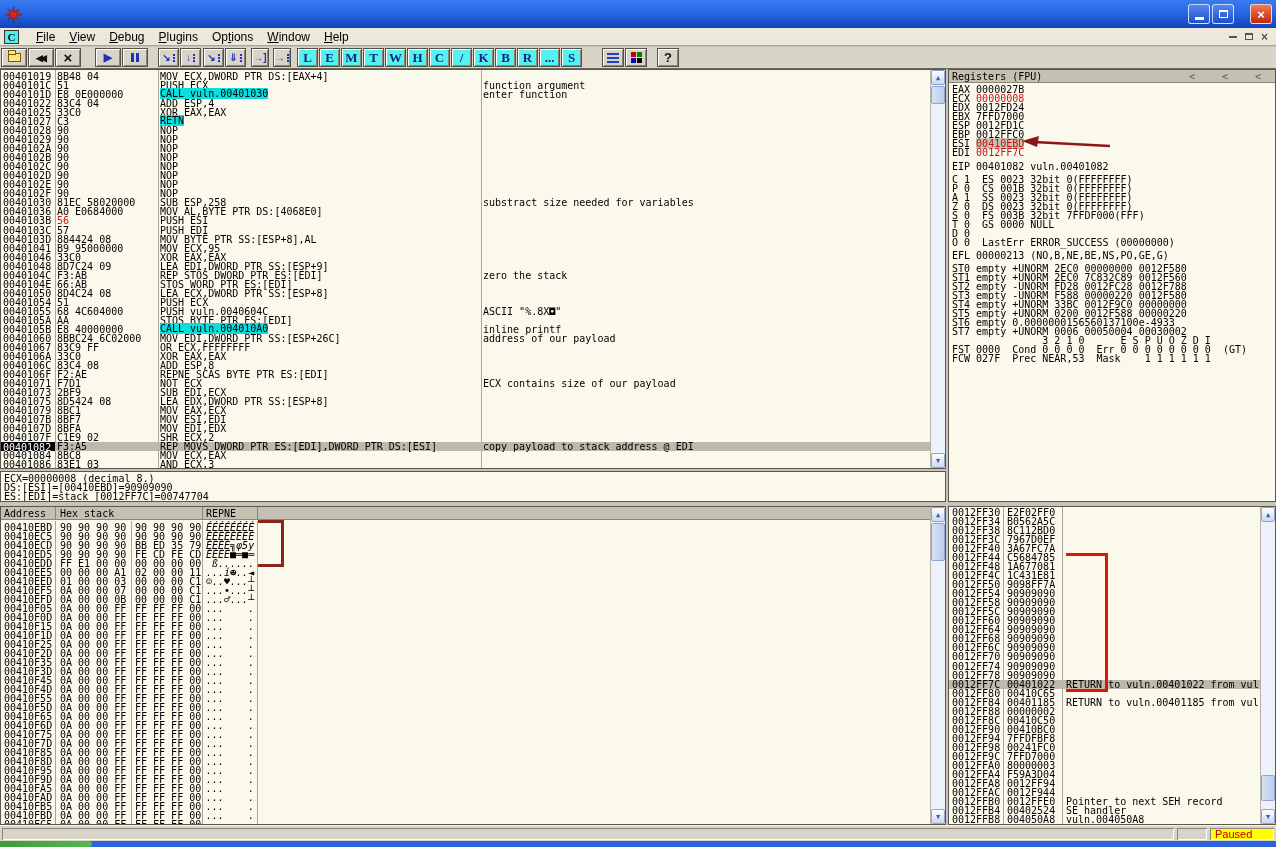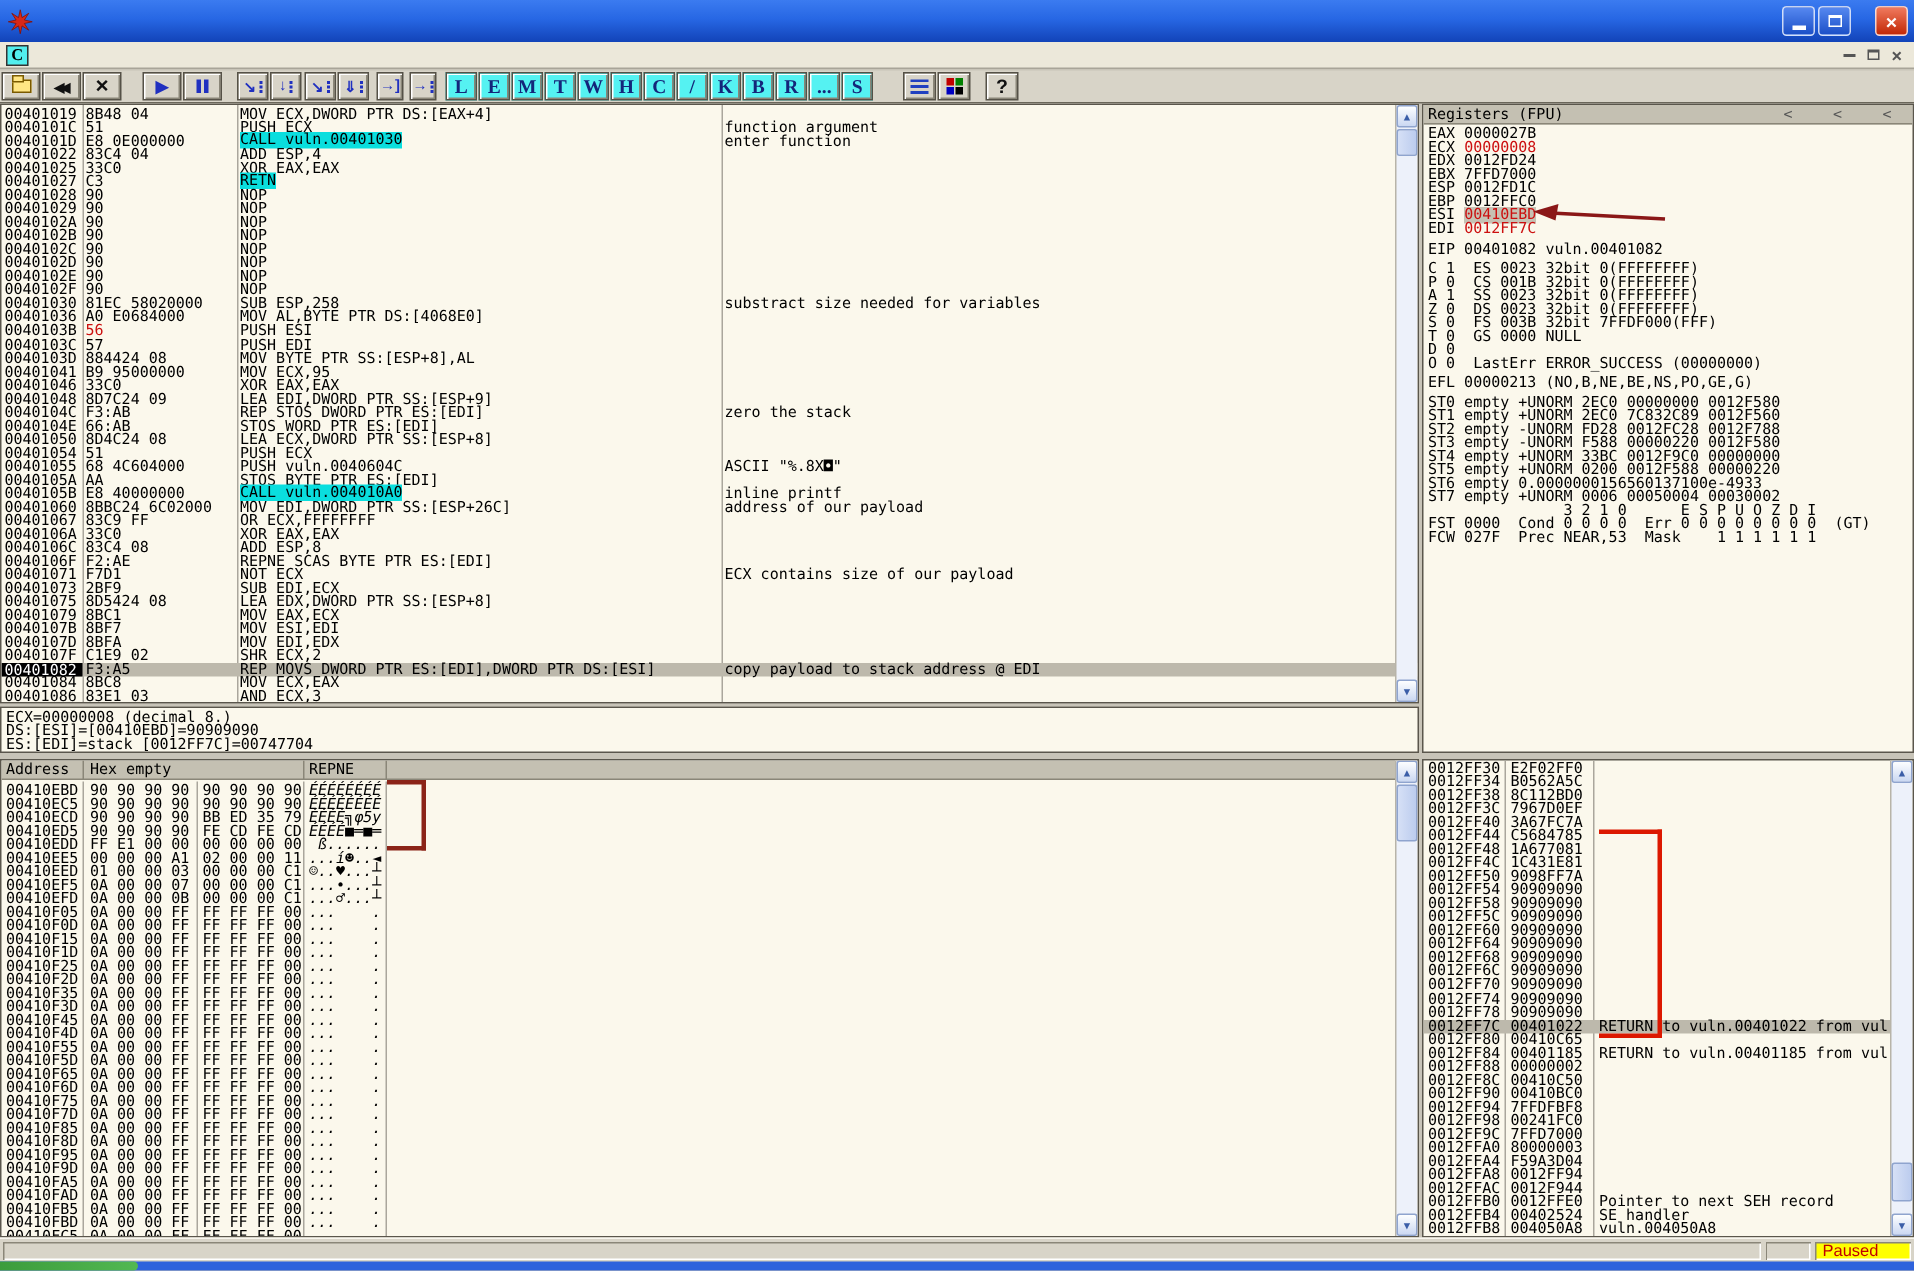--- a/index.html
+++ b/index.html
@@ -108,20 +108,29 @@
         <div class="minbar"></div>
       </div>
     <div class="tbb res">
         <div class="resbox"></div>
       </div>
     <div class="tbb cls">×</div>
   </div>
 
   <div class="menubar">
     <div class="cicon">C</div>
+    <div id="menu-items" style="display:flex;">
+        <span class="menu-item"><u>F</u>ile</span>
+        <span class="menu-item"><u>V</u>iew</span>
+        <span class="menu-item"><u>D</u>ebug</span>
+        <span class="menu-item"><u>P</u>lugins</span>
+        <span class="menu-item">Op<u>t</u>ions</span>
+        <span class="menu-item"><u>W</u>indow</span>
+        <span class="menu-item"><u>H</u>elp</span>
+      </div>
     <div class="mdictrls">
       <div class="mdimin"></div>
       <div class="mdires"></div>
       <div class="mdix">×</div>
     </div>
   </div>
 
   <div class="toolbar" id="toolbar">
       <div class="tbtn w26" style="margin-left: 1px;">
         <span class="ic-folder"></span>
@@ -235,21 +244,21 @@
       <span class="chev" style="left:240px;">&lt;</span>
       <span class="chev" style="left:273px;">&lt;</span>
       <span class="chev" style="left:306px;">&lt;</span>
     </div>
     <div id="regcontent"><div class="rline"><span>EAX 0000027B</span></div><div class="rline"><span>ECX </span><span class="r">00000008</span></div><div class="rline"><span>EDX 0012FD24</span></div><div class="rline"><span>EBX 7FFD7000</span></div><div class="rline"><span>ESP 0012FD1C</span></div><div class="rline"><span>EBP 0012FFC0</span></div><div class="rline"><span>ESI </span><span class="rs">00410EBD</span></div><div class="rline"><span>EDI </span><span class="r">0012FF7C</span></div><div class="rline" style="margin-top: 5px;"><span>EIP 00401082 vuln.00401082</span></div><div class="rline" style="margin-top: 4px;"><span>C 1  ES 0023 32bit 0(FFFFFFFF)</span></div><div class="rline"><span>P 0  CS 001B 32bit 0(FFFFFFFF)</span></div><div class="rline"><span>A 1  SS 0023 32bit 0(FFFFFFFF)</span></div><div class="rline"><span>Z 0  DS 0023 32bit 0(FFFFFFFF)</span></div><div class="rline"><span>S 0  FS 003B 32bit 7FFDF000(FFF)</span></div><div class="rline"><span>T 0  GS 0000 NULL</span></div><div class="rline"><span>D 0</span></div><div class="rline"><span>O 0  LastErr ERROR_SUCCESS (00000000)</span></div><div class="rline" style="margin-top: 4px;"><span>EFL 00000213 (NO,B,NE,BE,NS,PO,GE,G)</span></div><div class="rline" style="margin-top: 4px;"><span>ST0 empty +UNORM 2EC0 00000000 0012F580</span></div><div class="rline"><span>ST1 empty +UNORM 2EC0 7C832C89 0012F560</span></div><div class="rline"><span>ST2 empty -UNORM FD28 0012FC28 0012F788</span></div><div class="rline"><span>ST3 empty -UNORM F588 00000220 0012F580</span></div><div class="rline"><span>ST4 empty +UNORM 33BC 0012F9C0 00000000</span></div><div class="rline"><span>ST5 empty +UNORM 0200 0012F588 00000220</span></div><div class="rline"><span>ST6 empty 0.0000000156560137100e-4933</span></div><div class="rline"><span>ST7 empty +UNORM 0006 00050004 00030002</span></div><div class="rline"><span>               3 2 1 0      E S P U O Z D I</span></div><div class="rline"><span>FST 0000  Cond 0 0 0 0  Err 0 0 0 0 0 0 0 0  (GT)</span></div><div class="rline"><span>FCW 027F  Prec NEAR,53  Mask    1 1 1 1 1 1</span></div></div>
   </div>
 
   <div class="pane mono" id="dump">
     <div class="paneheader">
       <span style="left:3px;">Address</span>
-      <span style="left:59px;">Hex empty</span>
+      <span style="left:59px;">Hex stack</span>
       <span style="left:205px;">REPNE</span>
       <div class="col-div" style="left:54px;height:13px;background:#8A8678;"></div>
       <div class="col-div" style="left:201px;height:13px;background:#8A8678;"></div>
       <div class="col-div" style="left:256px;height:13px;background:#8A8678;"></div>
     </div>
     <div class="col-div" style="left:54px;top:14px;"></div>
     <div class="col-div" style="left:130px;top:14px;"></div>
     <div class="col-div" style="left:201px;top:14px;"></div>
     <div class="col-div" style="left:256px;top:14px;"></div>
     <div id="dump-rows"><div class="mrow" style="top: 15.5px;"><span class="m-addr">00410EBD</span><span class="m-h1">90 90 90 90</span><span class="m-h2">90 90 90 90</span><span class="m-asc">ÉÉÉÉÉÉÉÉ</span></div><div class="mrow" style="top: 24.53px;"><span class="m-addr">00410EC5</span><span class="m-h1">90 90 90 90</span><span class="m-h2">90 90 90 90</span><span class="m-asc">ÉÉÉÉÉÉÉÉ</span></div><div class="mrow" style="top: 33.56px;"><span class="m-addr">00410ECD</span><span class="m-h1">90 90 90 90</span><span class="m-h2">BB ED 35 79</span><span class="m-asc">ÉÉÉÉ╗φ5y</span></div><div class="mrow" style="top: 42.59px;"><span class="m-addr">00410ED5</span><span class="m-h1">90 90 90 90</span><span class="m-h2">FE CD FE CD</span><span class="m-asc">ÉÉÉÉ■═■═</span></div><div class="mrow" style="top: 51.62px;"><span class="m-addr">00410EDD</span><span class="m-h1">FF E1 00 00</span><span class="m-h2">00 00 00 00</span><span class="m-asc"> ß......</span></div><div class="mrow" style="top: 60.65px;"><span class="m-addr">00410EE5</span><span class="m-h1">00 00 00 A1</span><span class="m-h2">02 00 00 11</span><span class="m-asc">...í☻..◄</span></div><div class="mrow" style="top: 69.68px;"><span class="m-addr">00410EED</span><span class="m-h1">01 00 00 03</span><span class="m-h2">00 00 00 C1</span><span class="m-asc">☺..♥...┴</span></div><div class="mrow" style="top: 78.71px;"><span class="m-addr">00410EF5</span><span class="m-h1">0A 00 00 07</span><span class="m-h2">00 00 00 C1</span><span class="m-asc">...•...┴</span></div><div class="mrow" style="top: 87.74px;"><span class="m-addr">00410EFD</span><span class="m-h1">0A 00 00 0B</span><span class="m-h2">00 00 00 C1</span><span class="m-asc">...♂...┴</span></div><div class="mrow" style="top: 96.77px;"><span class="m-addr">00410F05</span><span class="m-h1">0A 00 00 FF</span><span class="m-h2">FF FF FF 00</span><span class="m-asc">...    .</span></div><div class="mrow" style="top: 105.8px;"><span class="m-addr">00410F0D</span><span class="m-h1">0A 00 00 FF</span><span class="m-h2">FF FF FF 00</span><span class="m-asc">...    .</span></div><div class="mrow" style="top: 114.83px;"><span class="m-addr">00410F15</span><span class="m-h1">0A 00 00 FF</span><span class="m-h2">FF FF FF 00</span><span class="m-asc">...    .</span></div><div class="mrow" style="top: 123.86px;"><span class="m-addr">00410F1D</span><span class="m-h1">0A 00 00 FF</span><span class="m-h2">FF FF FF 00</span><span class="m-asc">...    .</span></div><div class="mrow" style="top: 132.89px;"><span class="m-addr">00410F25</span><span class="m-h1">0A 00 00 FF</span><span class="m-h2">FF FF FF 00</span><span class="m-asc">...    .</span></div><div class="mrow" style="top: 141.92px;"><span class="m-addr">00410F2D</span><span class="m-h1">0A 00 00 FF</span><span class="m-h2">FF FF FF 00</span><span class="m-asc">...    .</span></div><div class="mrow" style="top: 150.95px;"><span class="m-addr">00410F35</span><span class="m-h1">0A 00 00 FF</span><span class="m-h2">FF FF FF 00</span><span class="m-asc">...    .</span></div><div class="mrow" style="top: 159.98px;"><span class="m-addr">00410F3D</span><span class="m-h1">0A 00 00 FF</span><span class="m-h2">FF FF FF 00</span><span class="m-asc">...    .</span></div><div class="mrow" style="top: 169.01px;"><span class="m-addr">00410F45</span><span class="m-h1">0A 00 00 FF</span><span class="m-h2">FF FF FF 00</span><span class="m-asc">...    .</span></div><div class="mrow" style="top: 178.04px;"><span class="m-addr">00410F4D</span><span class="m-h1">0A 00 00 FF</span><span class="m-h2">FF FF FF 00</span><span class="m-asc">...    .</span></div><div class="mrow" style="top: 187.07px;"><span class="m-addr">00410F55</span><span class="m-h1">0A 00 00 FF</span><span class="m-h2">FF FF FF 00</span><span class="m-asc">...    .</span></div><div class="mrow" style="top: 196.1px;"><span class="m-addr">00410F5D</span><span class="m-h1">0A 00 00 FF</span><span class="m-h2">FF FF FF 00</span><span class="m-asc">...    .</span></div><div class="mrow" style="top: 205.13px;"><span class="m-addr">00410F65</span><span class="m-h1">0A 00 00 FF</span><span class="m-h2">FF FF FF 00</span><span class="m-asc">...    .</span></div><div class="mrow" style="top: 214.16px;"><span class="m-addr">00410F6D</span><span class="m-h1">0A 00 00 FF</span><span class="m-h2">FF FF FF 00</span><span class="m-asc">...    .</span></div><div class="mrow" style="top: 223.19px;"><span class="m-addr">00410F75</span><span class="m-h1">0A 00 00 FF</span><span class="m-h2">FF FF FF 00</span><span class="m-asc">...    .</span></div><div class="mrow" style="top: 232.22px;"><span class="m-addr">00410F7D</span><span class="m-h1">0A 00 00 FF</span><span class="m-h2">FF FF FF 00</span><span class="m-asc">...    .</span></div><div class="mrow" style="top: 241.25px;"><span class="m-addr">00410F85</span><span class="m-h1">0A 00 00 FF</span><span class="m-h2">FF FF FF 00</span><span class="m-asc">...    .</span></div><div class="mrow" style="top: 250.28px;"><span class="m-addr">00410F8D</span><span class="m-h1">0A 00 00 FF</span><span class="m-h2">FF FF FF 00</span><span class="m-asc">...    .</span></div><div class="mrow" style="top: 259.31px;"><span class="m-addr">00410F95</span><span class="m-h1">0A 00 00 FF</span><span class="m-h2">FF FF FF 00</span><span class="m-asc">...    .</span></div><div class="mrow" style="top: 268.34px;"><span class="m-addr">00410F9D</span><span class="m-h1">0A 00 00 FF</span><span class="m-h2">FF FF FF 00</span><span class="m-asc">...    .</span></div><div class="mrow" style="top: 277.37px;"><span class="m-addr">00410FA5</span><span class="m-h1">0A 00 00 FF</span><span class="m-h2">FF FF FF 00</span><span class="m-asc">...    .</span></div><div class="mrow" style="top: 286.4px;"><span class="m-addr">00410FAD</span><span class="m-h1">0A 00 00 FF</span><span class="m-h2">FF FF FF 00</span><span class="m-asc">...    .</span></div><div class="mrow" style="top: 295.43px;"><span class="m-addr">00410FB5</span><span class="m-h1">0A 00 00 FF</span><span class="m-h2">FF FF FF 00</span><span class="m-asc">...    .</span></div><div class="mrow" style="top: 304.46px;"><span class="m-addr">00410FBD</span><span class="m-h1">0A 00 00 FF</span><span class="m-h2">FF FF FF 00</span><span class="m-asc">...    .</span></div><div class="mrow" style="top: 313.49px;"><span class="m-addr">00410FC5</span><span class="m-h1">0A 00 00 FF</span><span class="m-h2">FF FF FF 00</span><span class="m-asc">...    .</span></div></div>

